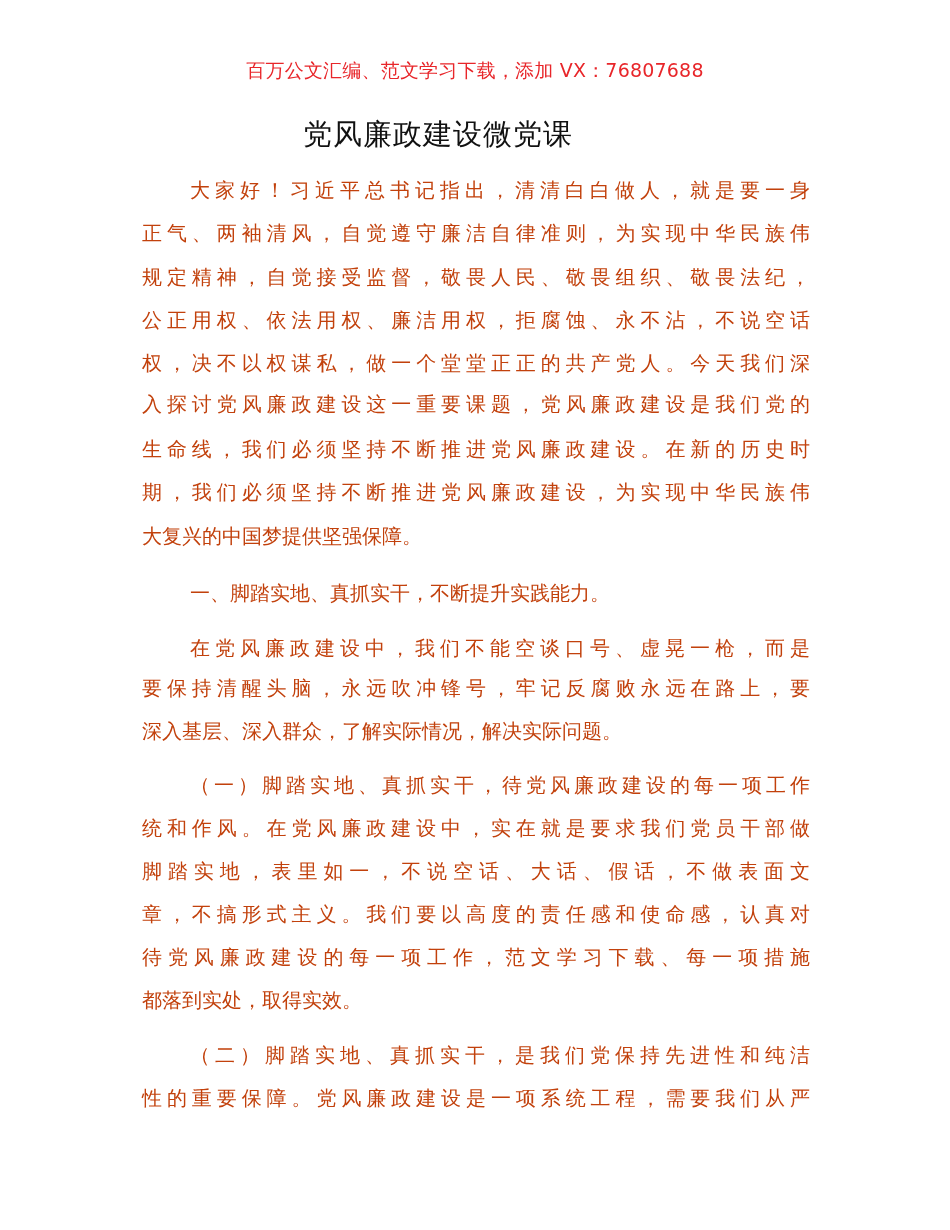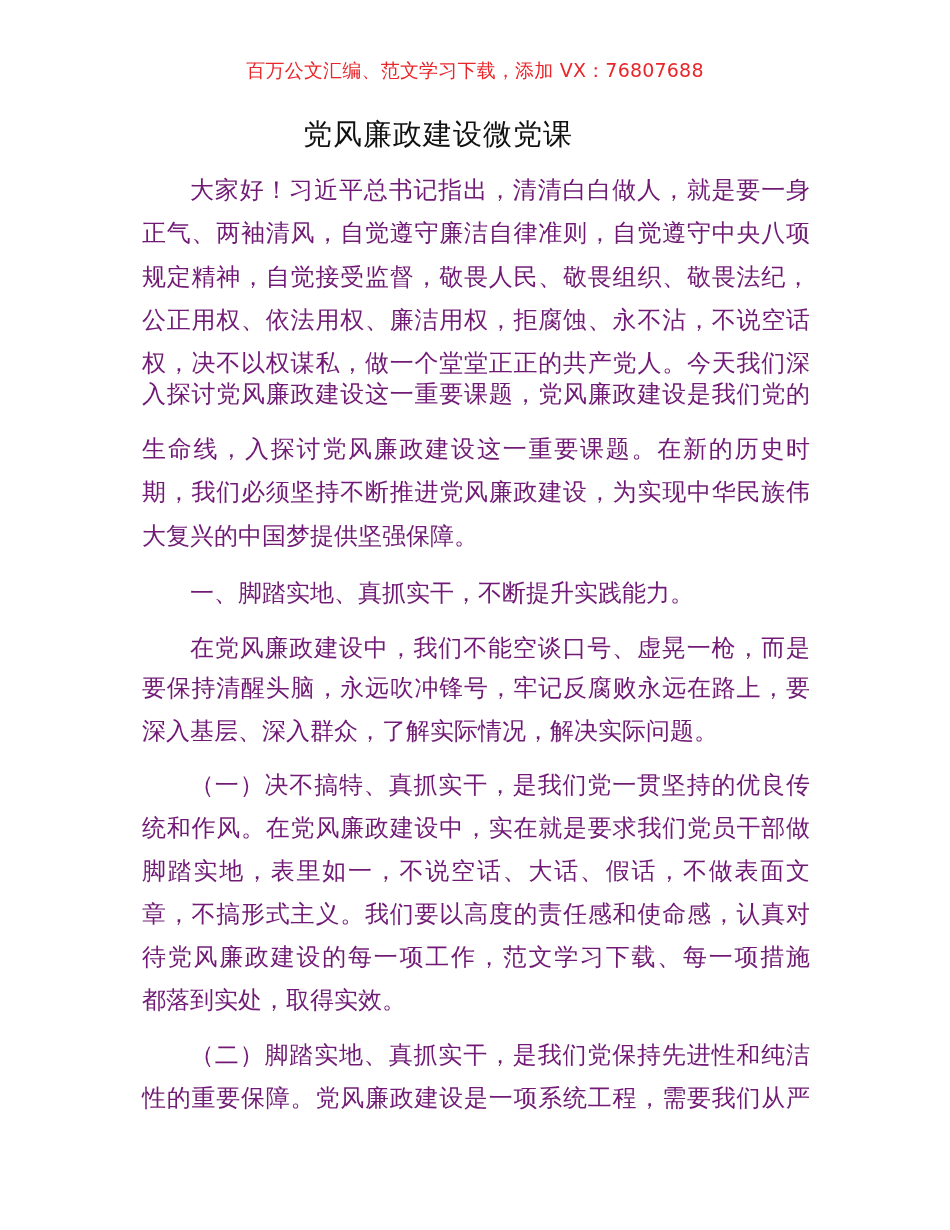--- a/index.html
+++ b/index.html
@@ -41,26 +41,26 @@
     position: absolute;
     left: 142px;
     width: 668px;
     top: 0;
   }
   .line {
     position: absolute;
     left: 0;
     width: 668px;
     height: 40px;
-    font-size: 24px;
+    font-size: 20px;
     line-height: 40px;
     white-space: nowrap;
     text-align: justify;
     text-align-last: justify;
-    color: #701a75;
+    color: #c2410c;
   }
   .line.last {
     text-align-last: left;
     font-family: Liberation Serif, serif;
   }
   .line.indent {
     padding-left: 48px;
     width: 620px;
   }
 </style>
@@ -68,42 +68,42 @@
 <body>
 
 <div class="watermark">百万公文汇编、范文学习下载，添加 VX：76807688</div>
 
 <div class="title">党风廉政建设微党课</div>
 
 <div class="content">
 
   <div>
     <div class="line indent" style="top:170px">大家好！习近平总书记指出，清清白白做人，就是要一身</div>
-    <div class="line" style="top:213px">正气、两袖清风，自觉遵守廉洁自律准则，自觉遵守中央八项</div>
+    <div class="line" style="top:213px">正气、两袖清风，自觉遵守廉洁自律准则，为实现中华民族伟</div>
     <div class="line" style="top:257px">规定精神，自觉接受监督，敬畏人民、敬畏组织、敬畏法纪，</div>
     <div class="line" style="top:300px">公正用权、依法用权、廉洁用权，拒腐蚀、永不沾，不说空话</div>
     <div class="line" style="top:343px">权，决不以权谋私，做一个堂堂正正的共产党人。今天我们深</div>
-    <div class="line" style="top:374px">入探讨党风廉政建设这一重要课题，党风廉政建设是我们党的</div>
-    <div class="line" style="top:429px">生命线，入探讨党风廉政建设这一重要课题。在新的历史时</div>
+    <div class="line" style="top:384px">入探讨党风廉政建设这一重要课题，党风廉政建设是我们党的</div>
+    <div class="line" style="top:429px">生命线，我们必须坚持不断推进党风廉政建设。在新的历史时</div>
     <div class="line" style="top:472px">期，我们必须坚持不断推进党风廉政建设，为实现中华民族伟</div>
     <div class="line last" style="top:516px">大复兴的中国梦提供坚强保障。</div>
   </div>
 
   <div>
     <div class="line indent last" style="top:573px">一、脚踏实地、真抓实干，不断提升实践能力。</div>
   </div>
 
   <div>
     <div class="line indent" style="top:628px">在党风廉政建设中，我们不能空谈口号、虚晃一枪，而是</div>
     <div class="line" style="top:668px">要保持清醒头脑，永远吹冲锋号，牢记反腐败永远在路上，要</div>
     <div class="line last" style="top:711px">深入基层、深入群众，了解实际情况，解决实际问题。</div>
   </div>
 
   <div>
-    <div class="line indent" style="top:765px">（一）决不搞特、真抓实干，是我们党一贯坚持的优良传</div>
+    <div class="line indent" style="top:765px">（一）脚踏实地、真抓实干，待党风廉政建设的每一项工作</div>
     <div class="line" style="top:808px">统和作风。在党风廉政建设中，实在就是要求我们党员干部做</div>
     <div class="line" style="top:851px">脚踏实地，表里如一，不说空话、大话、假话，不做表面文</div>
     <div class="line" style="top:894px">章，不搞形式主义。我们要以高度的责任感和使命感，认真对</div>
     <div class="line" style="top:937px">待党风廉政建设的每一项工作，范文学习下载、每一项措施</div>
     <div class="line last" style="top:980px">都落到实处，取得实效。</div>
   </div>
 
   <div>
     <div class="line indent" style="top:1035px">（二）脚踏实地、真抓实干，是我们党保持先进性和纯洁</div>
     <div class="line" style="top:1078px">性的重要保障。党风廉政建设是一项系统工程，需要我们从严</div>

